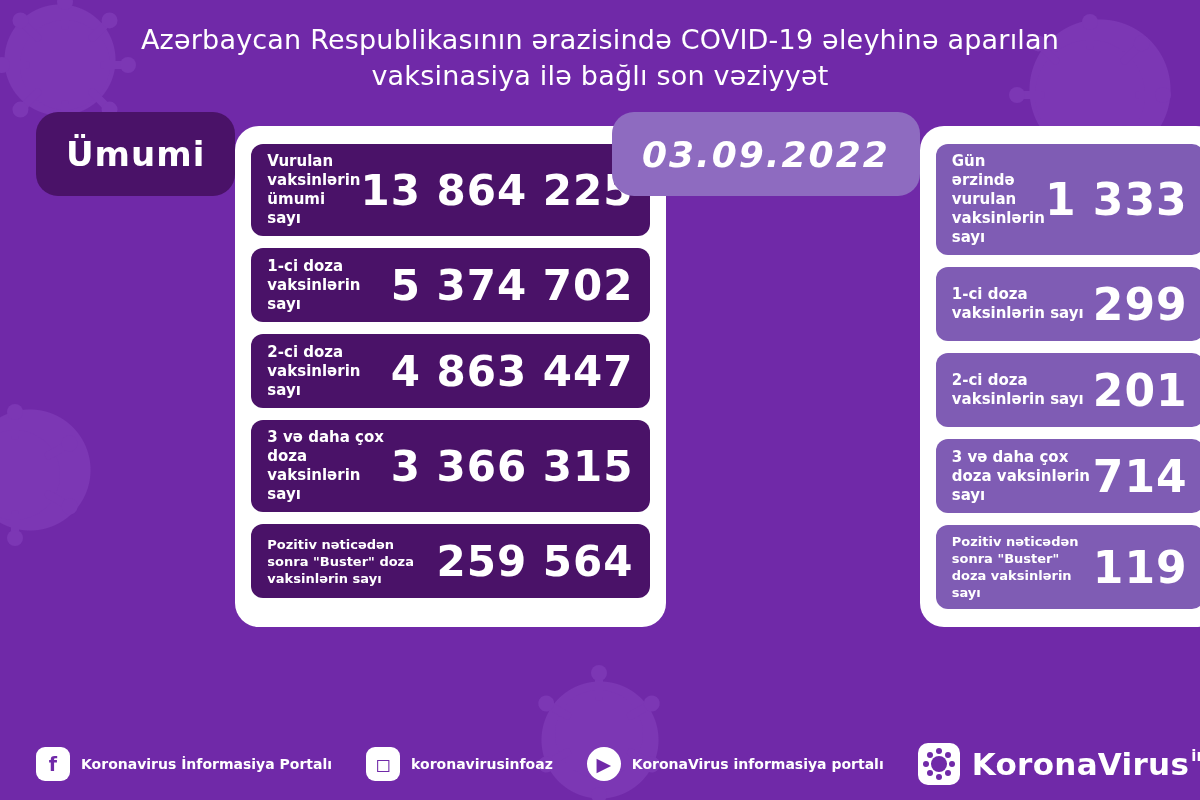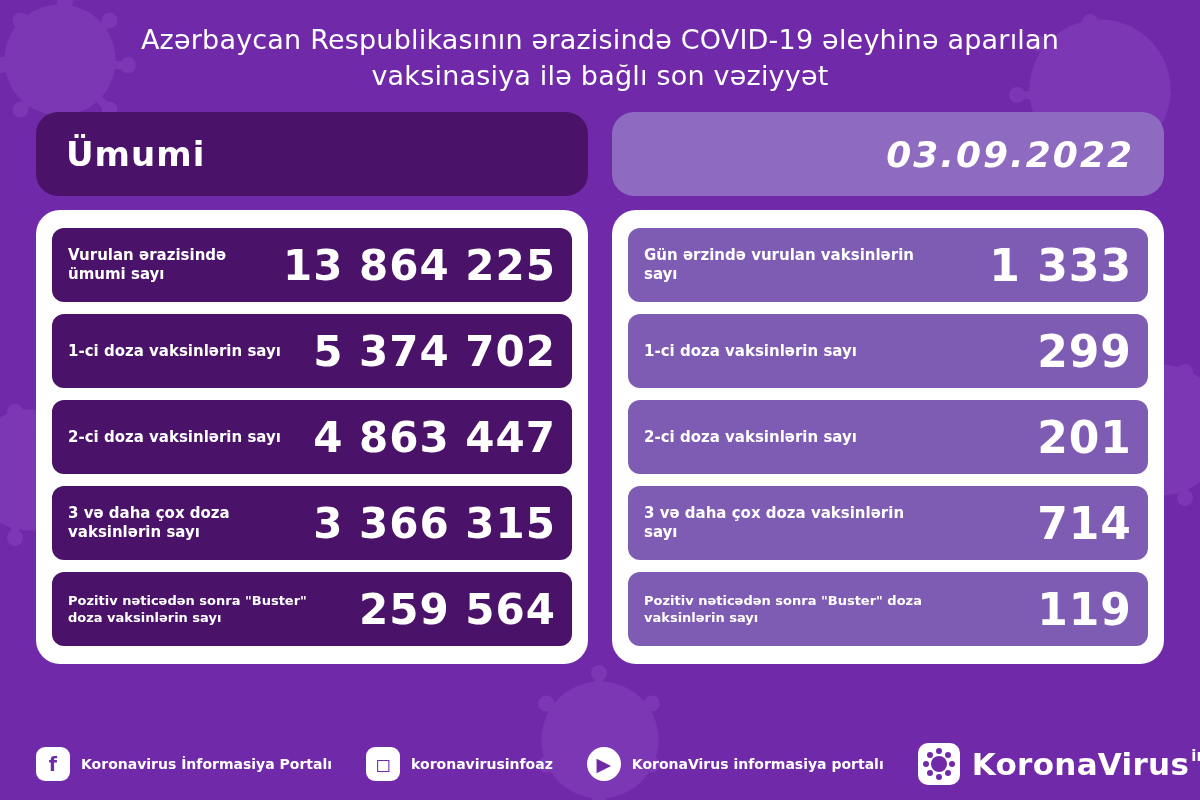--- a/index.html
+++ b/index.html
@@ -73,21 +73,21 @@
     position: relative;
     z-index: 5;
     display: flex;
     justify-content: space-between;
     padding: 18px 36px 0 36px;
     box-sizing: border-box;
   }
   .col {
     width: 552px;
     display: flex;
-    flex-direction: column;
+    flex-direction: row;
   }
   .col-head {
     height: 84px;
     border-radius: 22px;
     display: flex;
     align-items: center;
     box-sizing: border-box;
     padding: 0 30px;
     color: #ffffff;
     font-weight: bold;
@@ -285,21 +285,21 @@
   </div>
 
   <div class="title">Azərbaycan Respublikasının ərazisində COVID-19 əleyhinə aparılan vaksinasiya ilə bağlı son vəziyyət</div>
 
   <div class="columns">
 
     <div class="col">
       <div class="col-head left">Ümumi</div>
       <div class="col-body left">
         <div class="row">
-          <div class="label">Vurulan ərazisində ümumi sayı</div>
+          <div class="label">Vurulan vaksinlərin ümumi sayı</div>
           <div class="value">13 864 225</div>
         </div>
         <div class="row">
           <div class="label">1-ci doza vaksinlərin sayı</div>
           <div class="value">5 374 702</div>
         </div>
         <div class="row">
           <div class="label">2-ci doza vaksinlərin sayı</div>
           <div class="value">4 863 447</div>
         </div>

